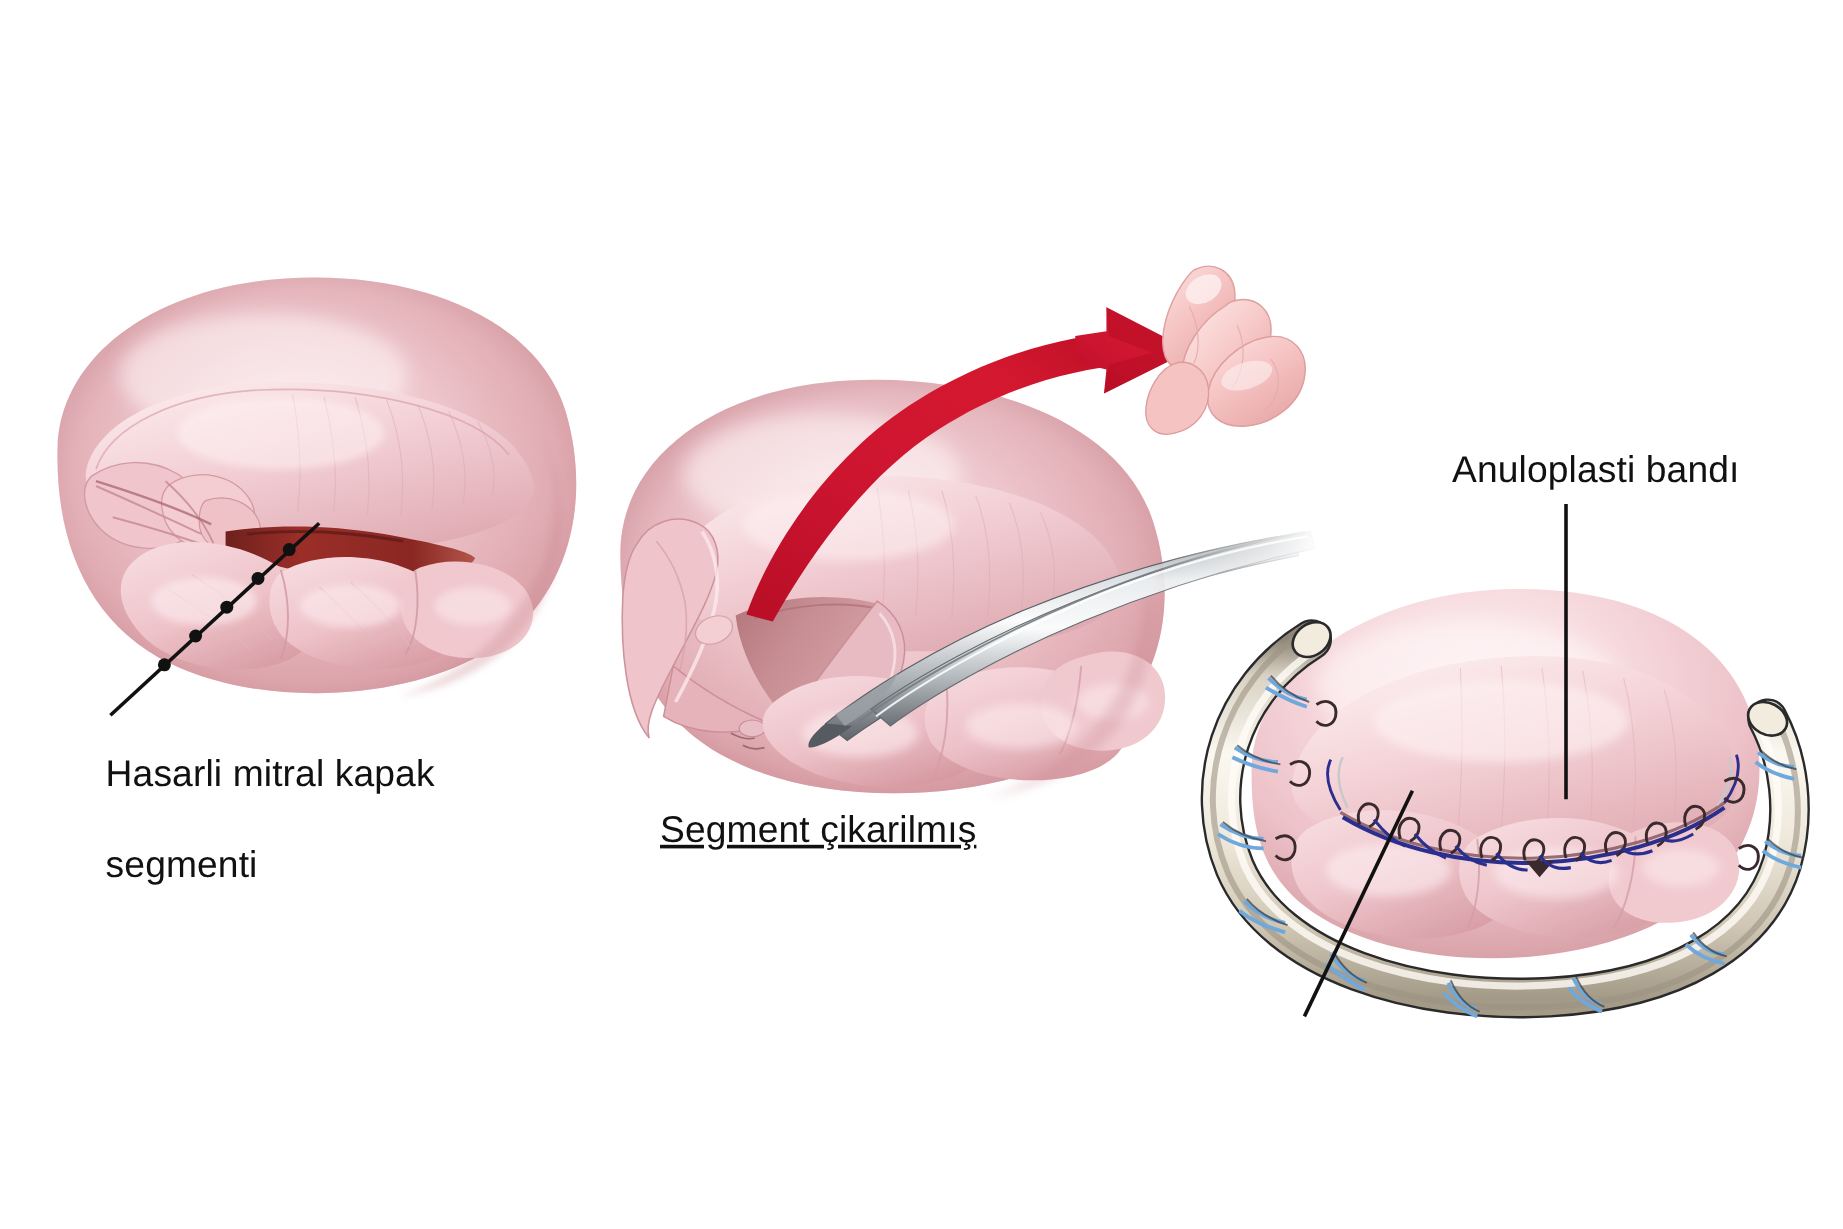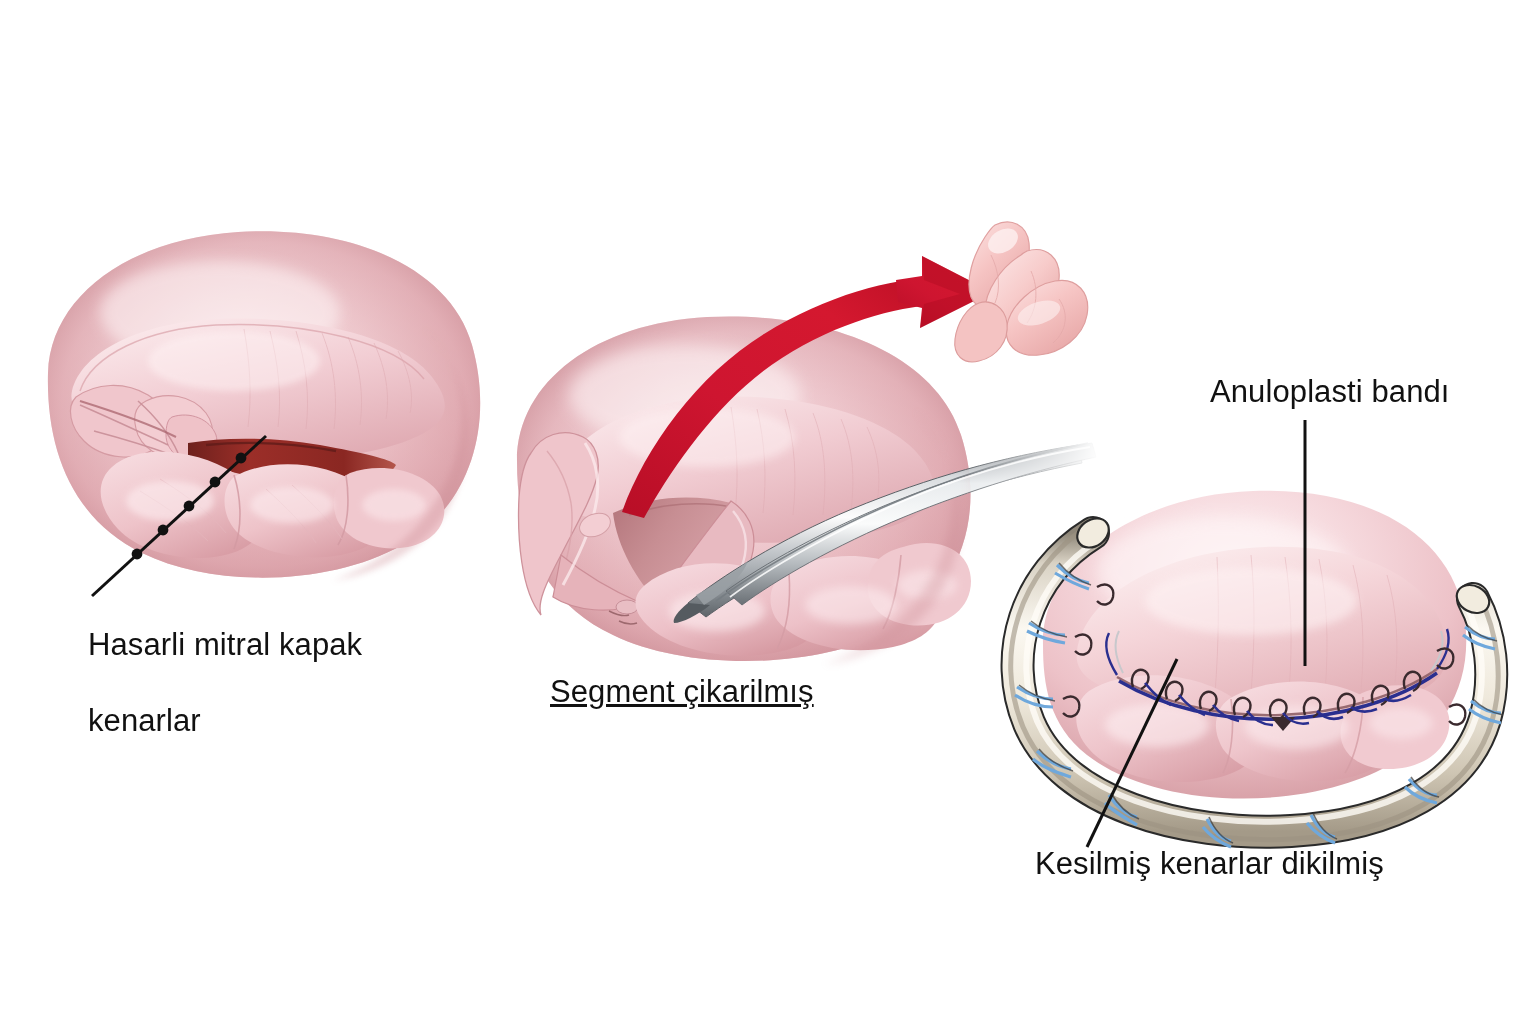--- a/index.html
+++ b/index.html
@@ -152,21 +152,21 @@
         <circle cx="73" cy="100" r="5.4"></circle>
         <circle cx="99" cy="76" r="5.4"></circle>
         <circle cx="125" cy="52" r="5.4"></circle>
         <circle cx="151" cy="28" r="5.4"></circle>
       </g>
     </svg>
   </div>
 
   <div class="label" style="left:60px;top:588px;width:380px;margin-left:28px;">
     <span>Hasarli mitral kapak</span><br>
-    <span>kenarlar</span>
+    <span>segmenti</span>
   </div>
 
   <div class="fig" style="left:495px;top:285px;width:560px;height:370px;">
     <svg width="560" height="370" viewBox="0 0 560 370">
       <defs>
         <radialGradient id="p2body" cx="40%" cy="30%" r="78%">
           <stop offset="0%" stop-color="#FDF1F2"></stop>
           <stop offset="36%" stop-color="#F6D9DE"></stop>
           <stop offset="72%" stop-color="#EABDC3"></stop>
           <stop offset="100%" stop-color="#D79EA5"></stop>
@@ -570,15 +570,14 @@
   </div>
 
   <div class="label" style="left:1210px;top:373px;width:330px;">Anuloplasti bandı</div>
 
   <div class="fig" style="left:1085px;top:655px;width:100px;height:195px;">
     <svg width="100" height="195" viewBox="0 0 100 195">
       <line x1="2" y1="192" x2="92" y2="4" stroke="#111111" stroke-width="3"></line>
     </svg>
   </div>
 
-  <div class="label" style="left:1035px;top:845px;width:460px;">Kesilmiş kenarlar dikilmiş</div>
 
 </div>
 
 </body></html>

